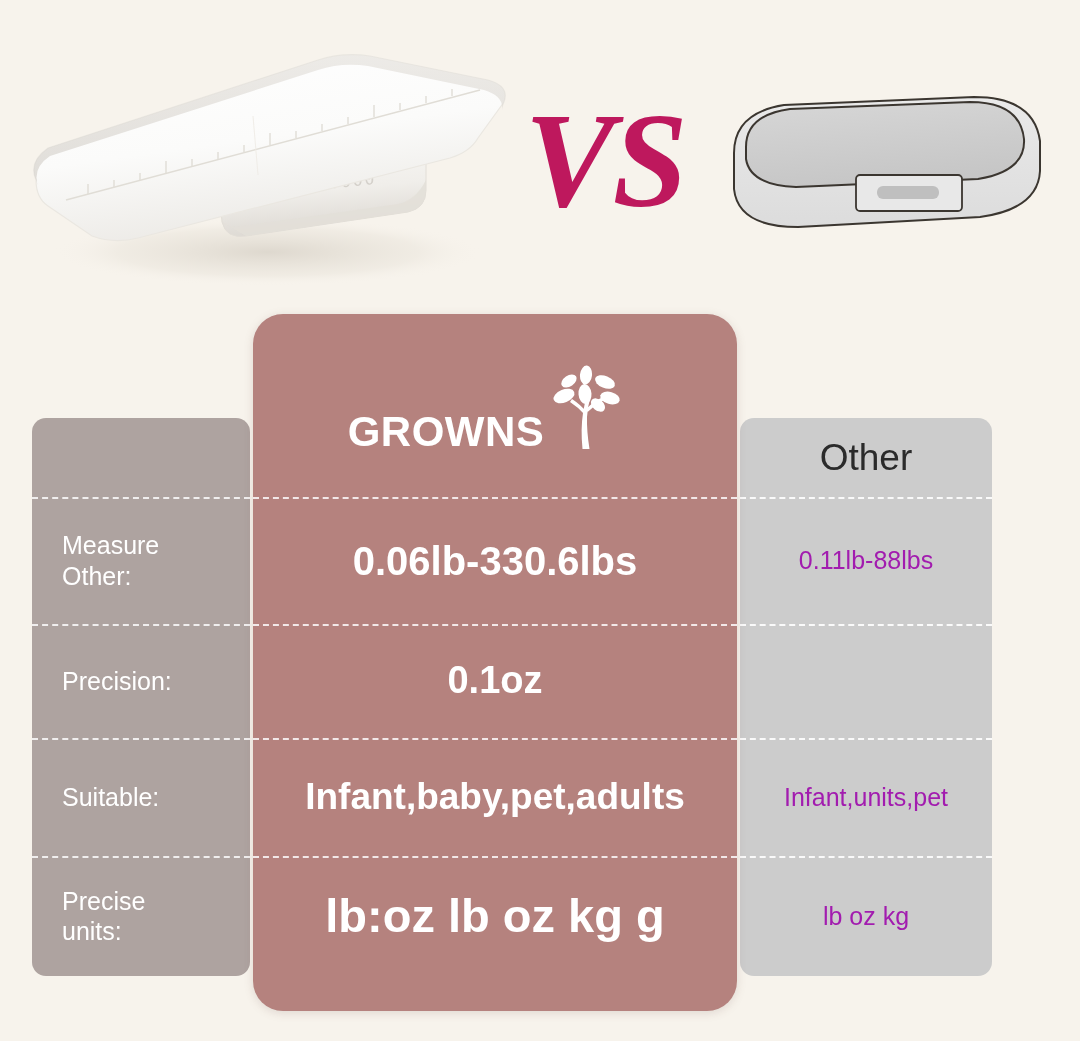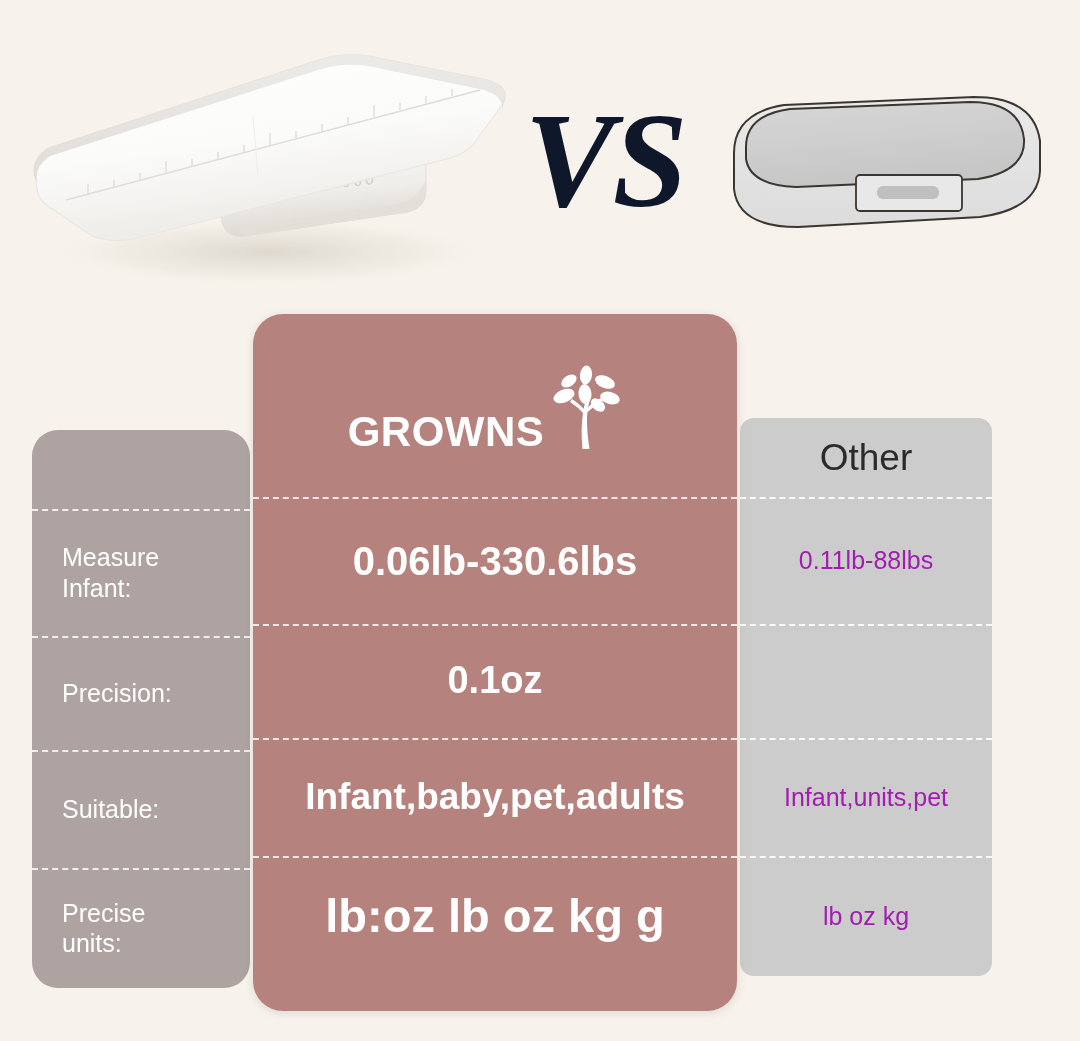--- a/index.html
+++ b/index.html
@@ -45,46 +45,46 @@
     width: 200px;
     height: 140px;
     display: flex;
     align-items: center;
     justify-content: center;
     font-family: "Liberation Serif", serif;
     font-style: italic;
     font-weight: 700;
     font-size: 135px;
     line-height: 1;
-    color: #0f172a;
+    color: #be185d;
     letter-spacing: -2px;
     user-select: none;
   }
 
   
   .table {
     position: absolute;
     left: 0;
     top: 0;
     width: 1080px;
     height: 1041px;
   }
 
   .col {
     position: absolute;
     box-sizing: border-box;
   }
 
   .col-left {
     left: 32px;
-    top: 430px;
+    top: 418px;
     width: 218px;
     height: 558px;
     background: #aea3a0;
-    border-radius: 26px;
+    border-radius: 14px;
   }
 
   .col-right {
     left: 740px;
     top: 418px;
     width: 252px;
     height: 558px;
     background: #cccccc;
     border-radius: 14px;
   }
@@ -289,21 +289,21 @@
 
   <div class="col col-left">
     <div class="divider" style="top:79px"></div>
     <div class="divider" style="top:206px"></div>
     <div class="divider" style="top:320px"></div>
     <div class="divider" style="top:438px"></div>
 
     <div class="cell" style="top:79px;  height:127px">
       <span>
         <span>Measure</span><br>
-        <span>Infant:</span>
+        <span>Other:</span>
       </span>
     </div>
     <div class="cell" style="top:320px; height:118px">
       <span>Suitable:</span>
     </div>
     <div class="cell" style="top:206px; height:114px">
       <span>Precision:</span>
     </div>
     <div class="cell" style="top:438px; height:120px">
       <span>

